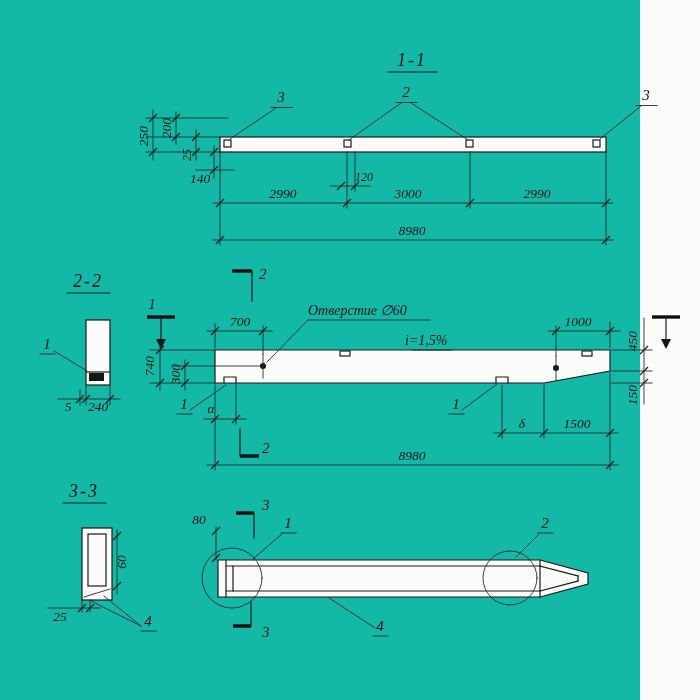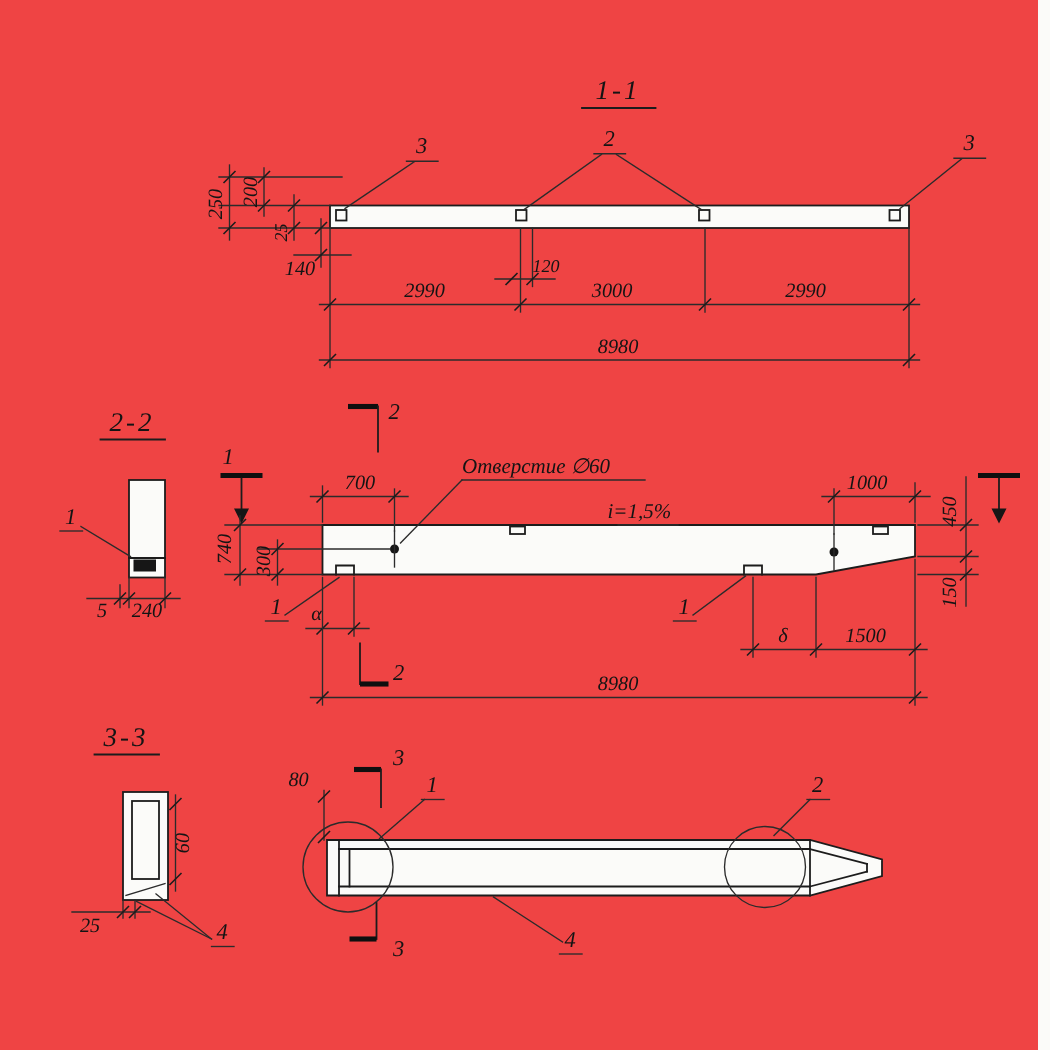--- a/index.html
+++ b/index.html
@@ -1,16 +1,16 @@
 <!DOCTYPE html>
 <html><head>
 <meta charset="utf-8">
 <style>
   html,body{margin:0;padding:0;background:#fbfbf9;}
-  .page{width:692px;height:700px;position:relative;background:#ef4444;}
+  .page{width:640px;height:700px;position:relative;background:#14b8a6;}
   svg{display:block;}
   
   .s   {stroke:#1c1c1c;stroke-width:1.2;fill:none;stroke-linecap:square;}
   .thin{stroke:#2b2b2b;stroke-width:0.9;fill:none;stroke-linecap:square;}
   .thick{stroke:#0f0f0f;stroke-width:3.4;fill:none;stroke-linecap:butt;}
   .tk  {stroke:#1c1c1c;stroke-width:1.1;}
   .fillink{fill:#161616;stroke:none;}
   .wh  {fill:#fbfbf9;}
   
   text{font-family:"Liberation Serif","DejaVu Serif",serif;font-style:italic;fill:#141414;}

